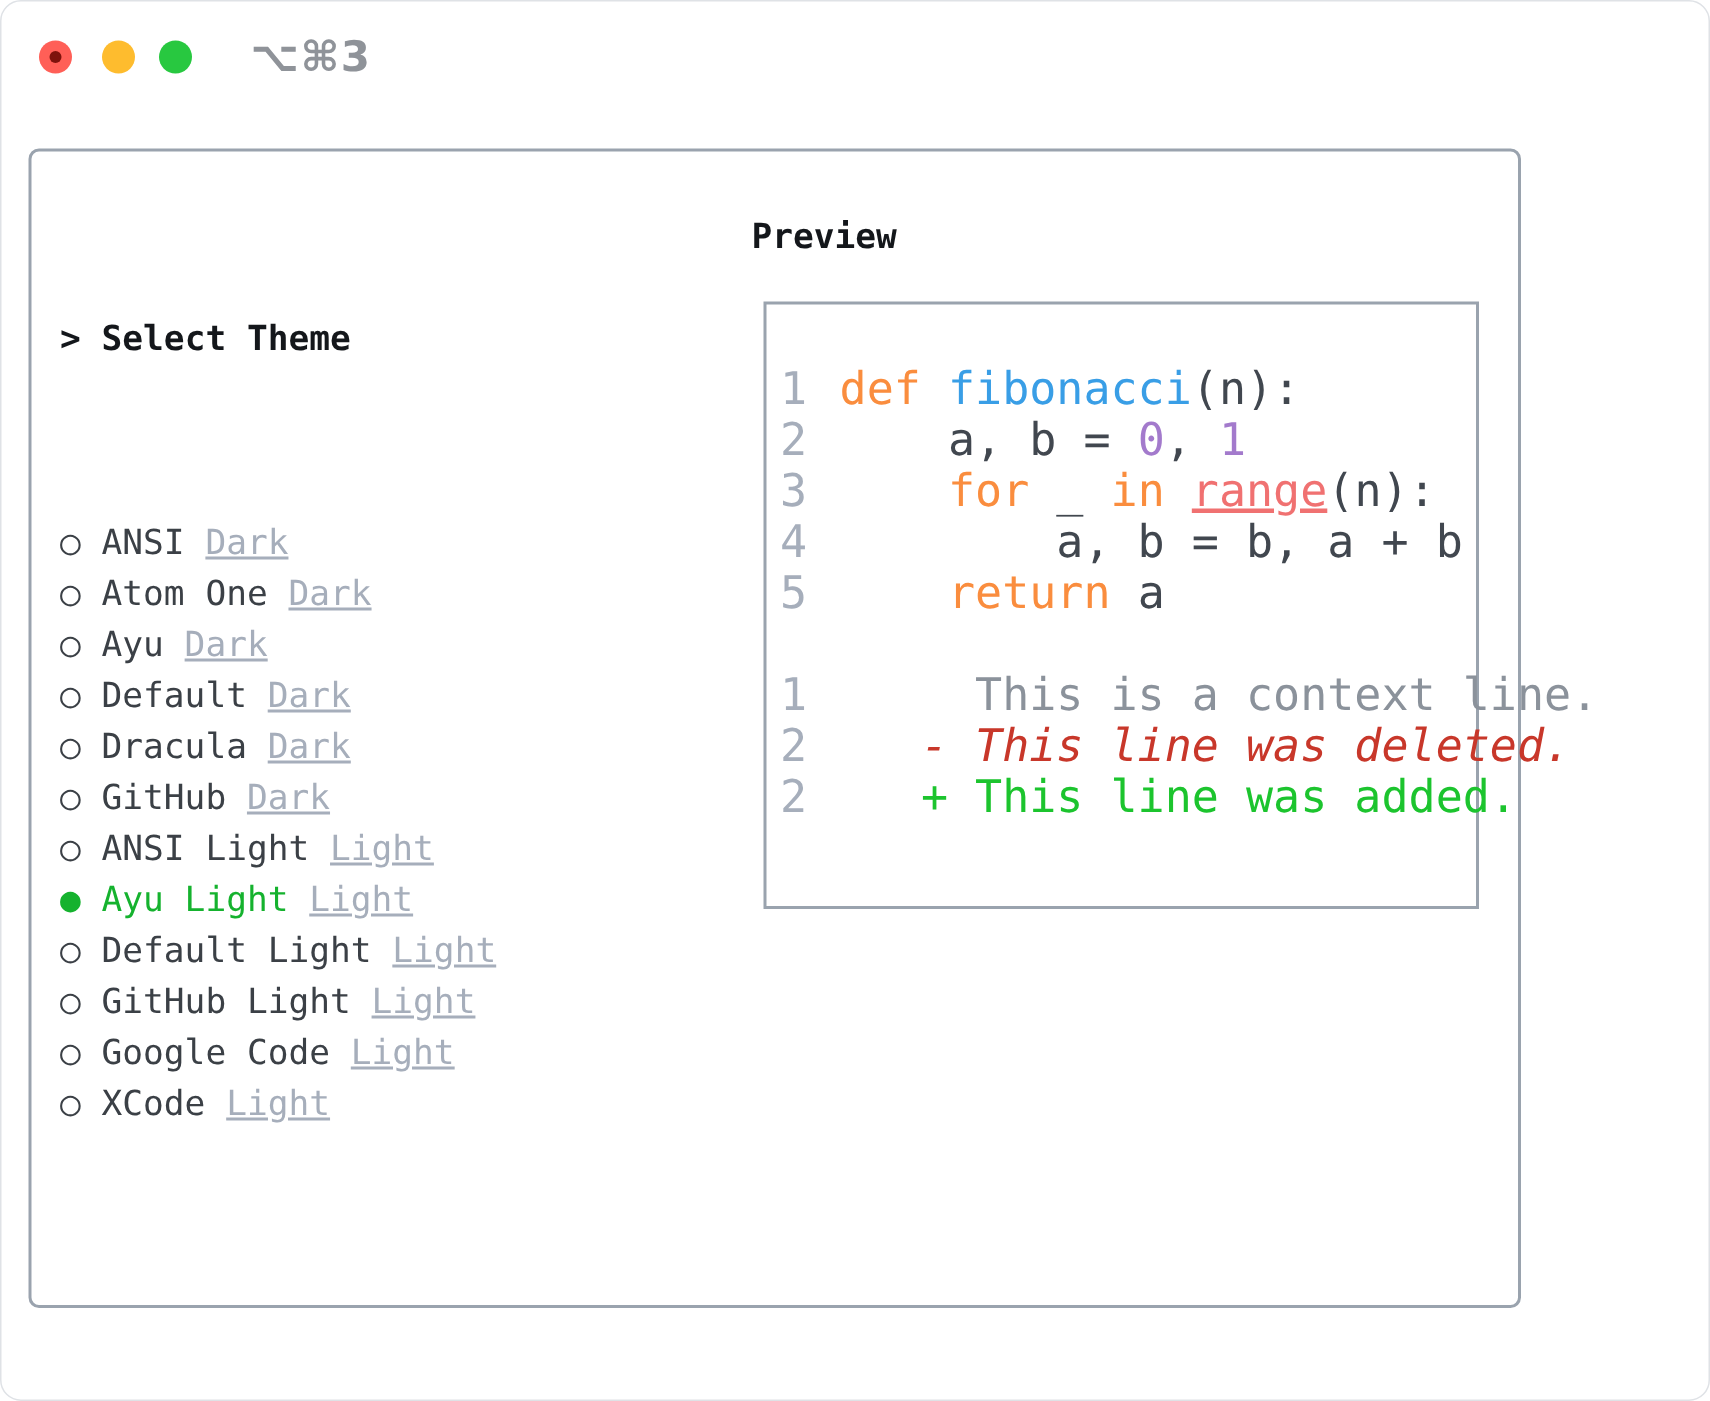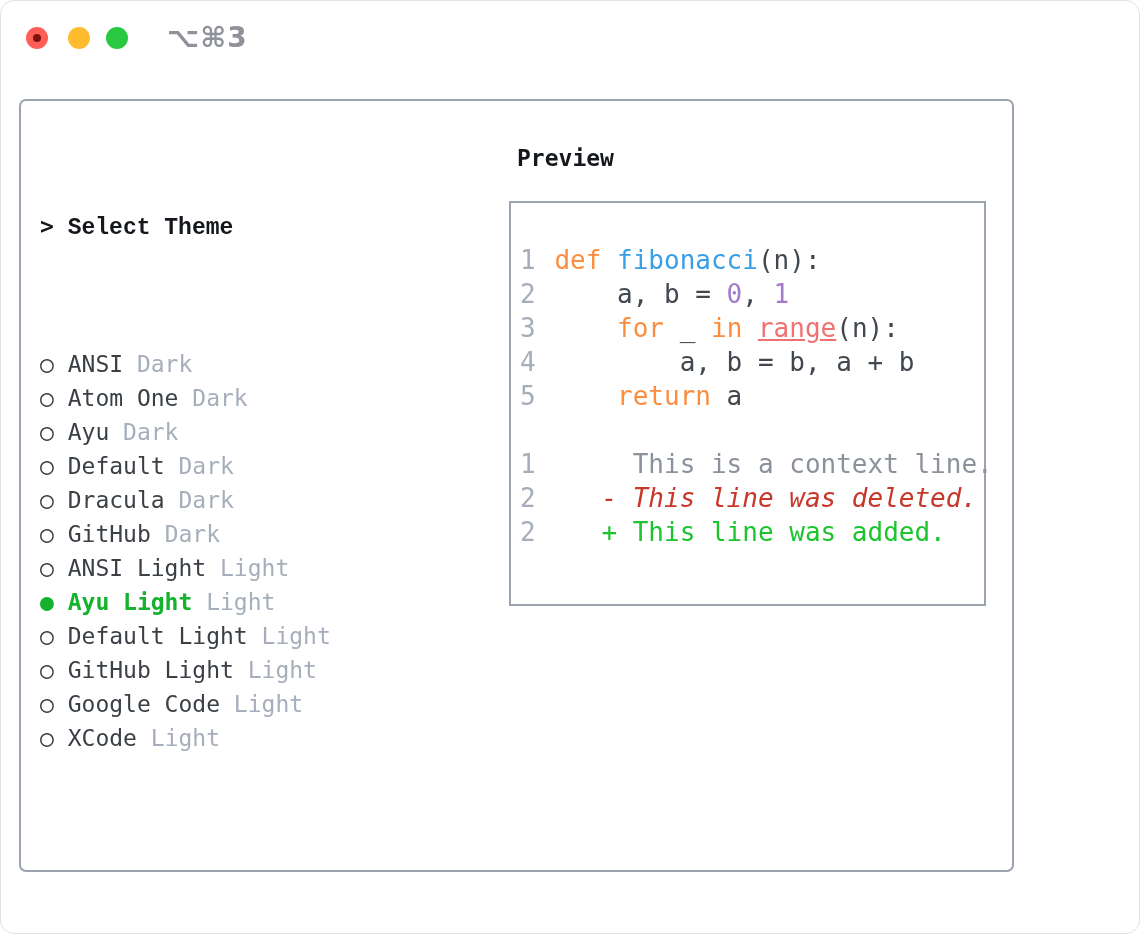--- a/index.html
+++ b/index.html
@@ -63,47 +63,47 @@
   }
   .left-col {
     position: absolute;
     left: 19px; top: 40px;
     font-size: 23px;
     line-height: 34px;
     white-space: pre;
     color: var(--item);
   }
   .row { white-space: pre; }
-  .hdr { font-weight: bold; color: var(--header); font-family: Liberation Mono, monospace; }
+  .hdr { font-weight: bold; color: var(--header); }
   .hdr-prefix { font-weight: bold; color: var(--header); margin-right: 1ch; }
   .marker { display: inline-block; width: 1ch; margin-right: 1ch; color: var(--item); }
   .sel .marker { color: var(--ui-green); }
-  .sel .name { color: var(--ui-green); font-weight: bold; }
-  .tag { color: var(--tag); margin-left: 1ch; }
+  .sel .name { color: var(--ui-green); }
+  .tag { color: var(--tag); margin-left: 1ch; text-decoration: underline; }
   .blank-row { white-space: pre; }
   
   .preview-title {
     position: absolute;
-    left: 496px; top: 40px;
+    left: 480px; top: 40px;
     font-size: 23px;
     line-height: 34px;
     font-weight: bold;
     color: var(--header);
   }
   .preview-box {
     position: absolute;
     left: 488px; top: 100px;
     width: 473px; height: 401px;
     border: 2px solid var(--border);
     background: #ffffff;
     box-sizing: content-box;
   }
   .code {
     padding: 40px 0 0 9px;
-    font-size: 26px;
+    font-size: 30px;
     line-height: 34px;
     white-space: pre;
   }
   .cl { white-space: pre; }
   .ln { display: inline-block; width: 2.2ch; color: var(--lineno); }
   .seg-plain    { color: var(--plain); }
   .seg-keyword  { color: var(--keyword); }
   .seg-function { color: var(--function); }
   .seg-builtin  { color: var(--builtin); text-decoration: underline; }
   .seg-number   { color: var(--number); }

